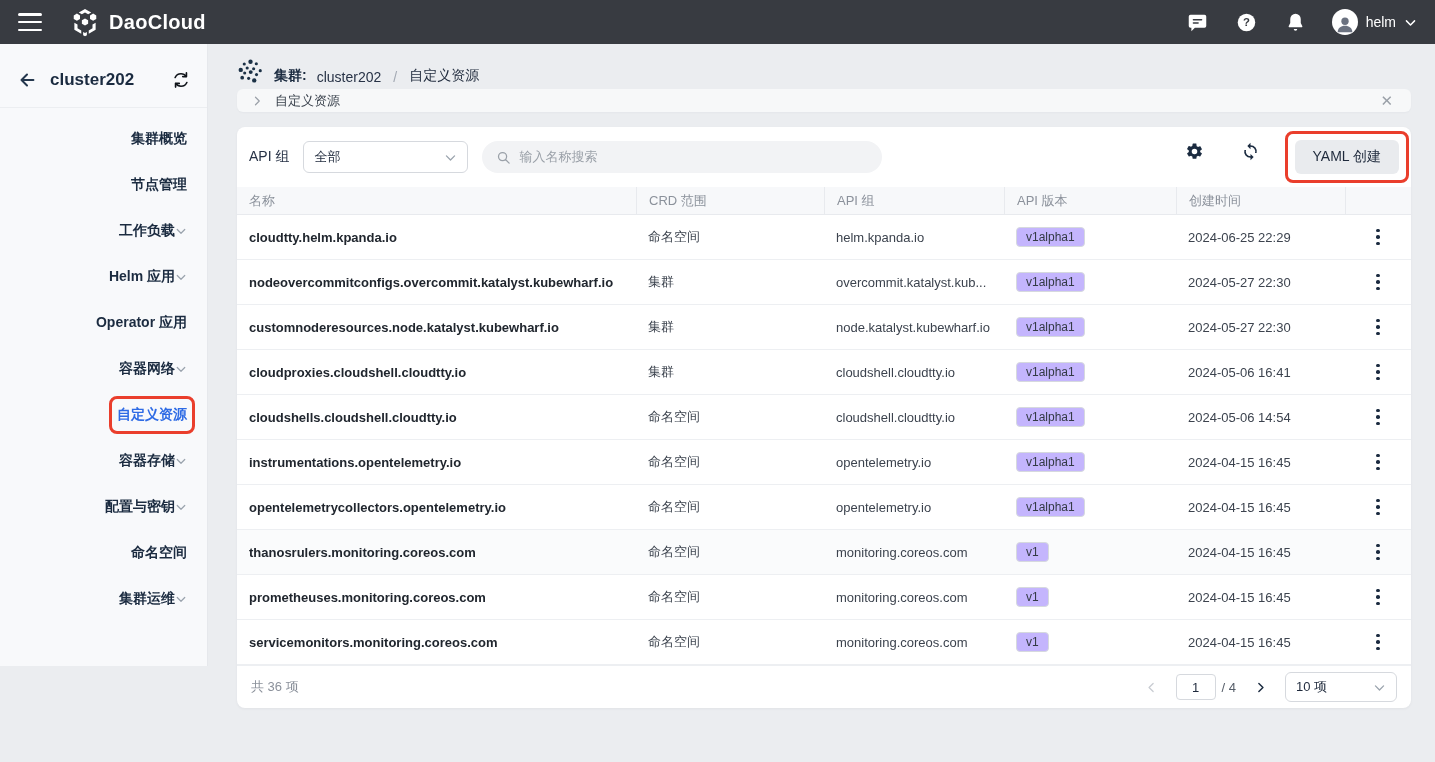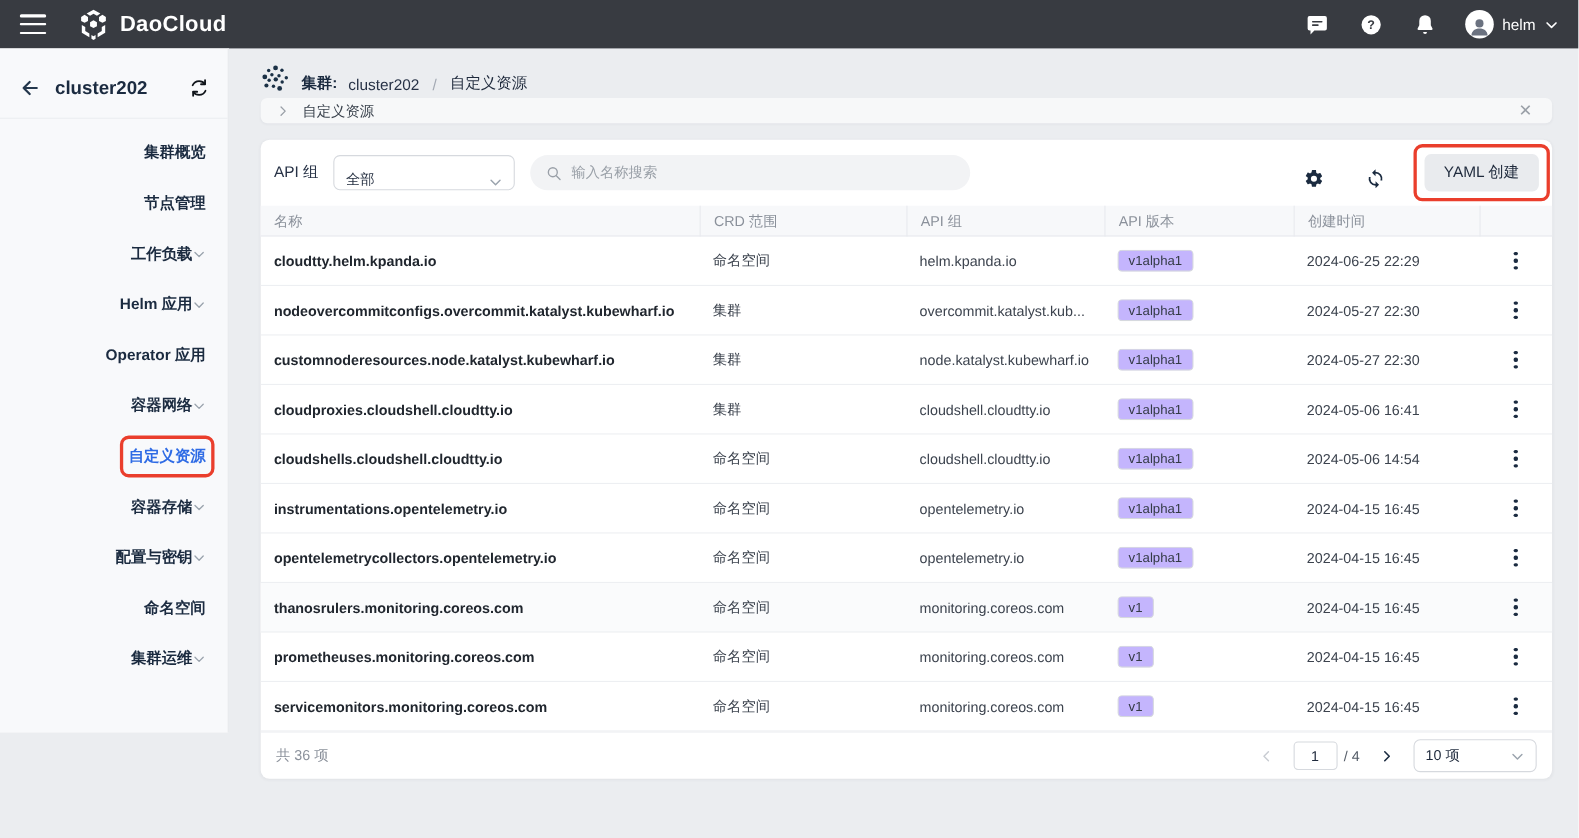--- a/index.html
+++ b/index.html
@@ -45,26 +45,26 @@
   .bc-current { color:#1f2a3c; }
 
   .banner { height:36px; margin-top:4px; background:#f7f8f9; border-radius:6px; display:flex; align-items:center; padding:0 14px; gap:12px; color:#3a424d; box-shadow:0 1px 2px rgba(30,40,60,.03); }
   .banner-close { margin-left:auto; background:none; border:none; color:#9aa0a8; font-size:15px; line-height:1; padding:4px; }
 
   .card { margin-top:15px; background:#fff; border-radius:8px; box-shadow:0 1px 3px rgba(30,40,60,.05); display:flex; flex-direction:column; }
 
   
   .toolbar { height:60px; display:flex; align-items:center; padding:0 12px; gap:14px; }
   .tb-label { font-size:14px; color:#273246; }
-  .select-box { width:165px; height:32px; border:1px solid #d6d9de; border-radius:6px; background:#fff; display:flex; align-items:flex-end; padding:0 10px; gap:8px; cursor:pointer; }
+  .select-box { width:165px; height:32px; border:1px solid #d6d9de; border-radius:6px; background:#fff; display:flex; align-items:center; padding:0 10px; gap:8px; cursor:pointer; }
   .select-box .sel-val { flex:1; font-size:13px; color:#1f2a3c; text-align:left; }
   .search-pill { width:400px; height:32px; background:#f2f3f5; border-radius:16px; display:flex; align-items:center; padding:0 14px; gap:8px; }
   .search-pill input { border:none; background:transparent; outline:none; flex:1; font-size:13px; color:#1f2a3c; font-family:Liberation Mono, monospace; }
   .search-pill input::placeholder { color:#9aa0a8; }
-  .toolbar-right { margin-left:auto; display:flex; align-items:flex-end; gap:33px; }
+  .toolbar-right { margin-left:auto; display:flex; align-items:flex-start; gap:33px; }
   .icon-btn { background:none; border:none; display:flex; padding:2px; }
   .yaml-btn { height:34px; padding:0 18px; background:#e9ebee; border:none; border-radius:6px; font-size:14px; color:#1f2a3c; position:relative; }
   .yaml-anno { inset:-9px -10px; }
 
   
   .grid-row { display:grid; grid-template-columns:1fr 188px 180px 172px 169px 66px; align-items:center; }
   .thead { height:28px; background:#f7f8fa; color:#8b919b; font-size:13px; border-bottom:1px solid #e8eaee; }
   .th { padding:0 12px; display:flex; align-items:center; height:28px; }
   .th + .th { border-left:1px solid #e8eaee; }
   .trow { height:45px; border-bottom:1px solid #edeff2; }

